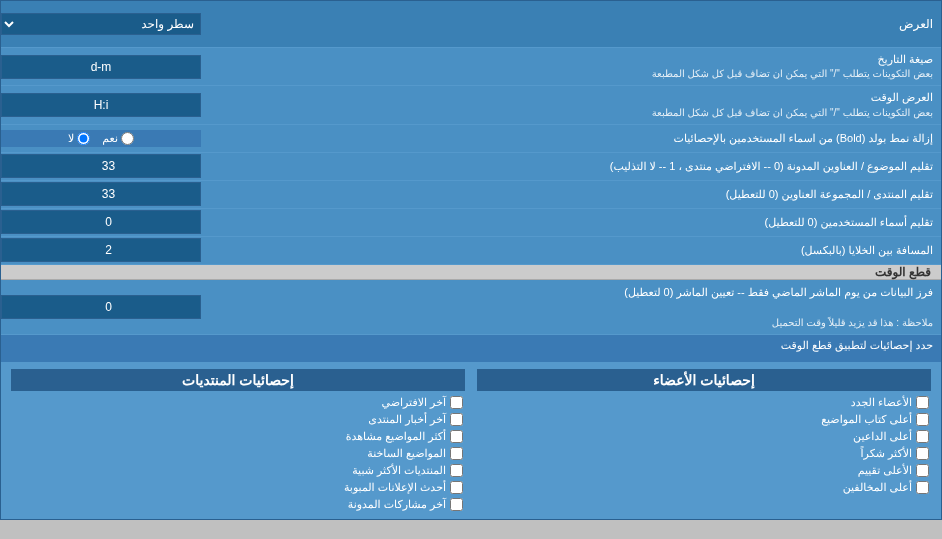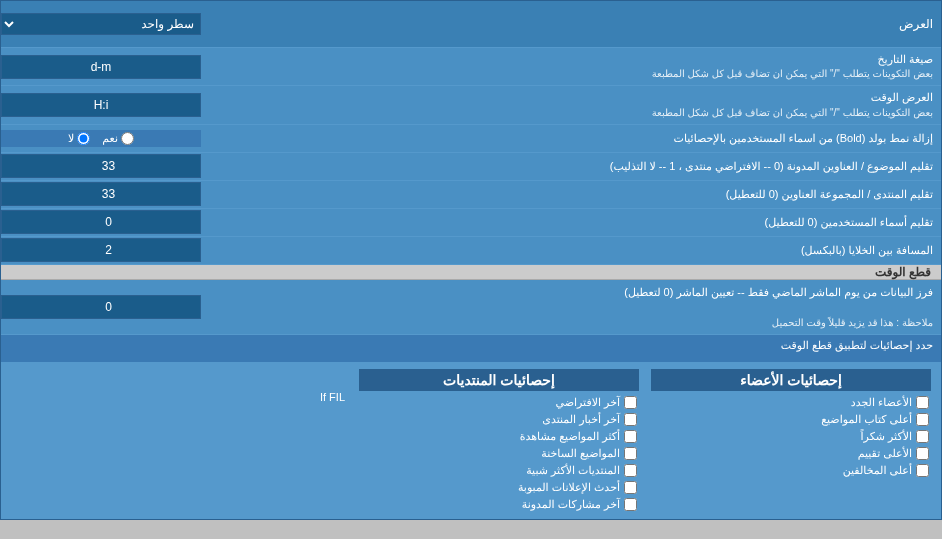--- a/index.html
+++ b/index.html
@@ -294,20 +294,24 @@
         <div class="checkbox-item">
           <input type="checkbox" style="">
           <span>الأعضاء الجدد</span>
         </div>
         <div class="checkbox-item">
           <input type="checkbox" style="">
           <span>أعلى كتاب المواضيع</span>
         </div>
         <div class="checkbox-item">
           <input type="checkbox" style="">
+          <span>أعلى الداعين</span>
+        </div>
+        <div class="checkbox-item">
+          <input type="checkbox" style="">
           <span>الأكثر شكراً</span>
         </div>
         <div class="checkbox-item">
           <input type="checkbox" style="">
           <span>الأعلى تقييم</span>
         </div>
         <div class="checkbox-item">
           <input type="checkbox" style="">
           <span>أعلى المخالفين</span>
         </div>
@@ -338,23 +342,17 @@
         <div class="checkbox-item">
           <input type="checkbox" style="">
           <span>أحدث الإعلانات المبوبة</span>
         </div>
         <div class="checkbox-item">
           <input type="checkbox" style="">
           <span>آخر مشاركات المدونة</span>
         </div>
       </div>
 
-      <div class="checkbox-col" style="flex:1.2;">
-        <div style="height:20px;"></div>
-        <div style="color:#fff; font-size:11px; padding:2px; text-align:right;">
-          <span>If FIL</span>
-        </div>
-      </div>
 
     </div>
   </div>
 
 </div>
 
 </body></html>

